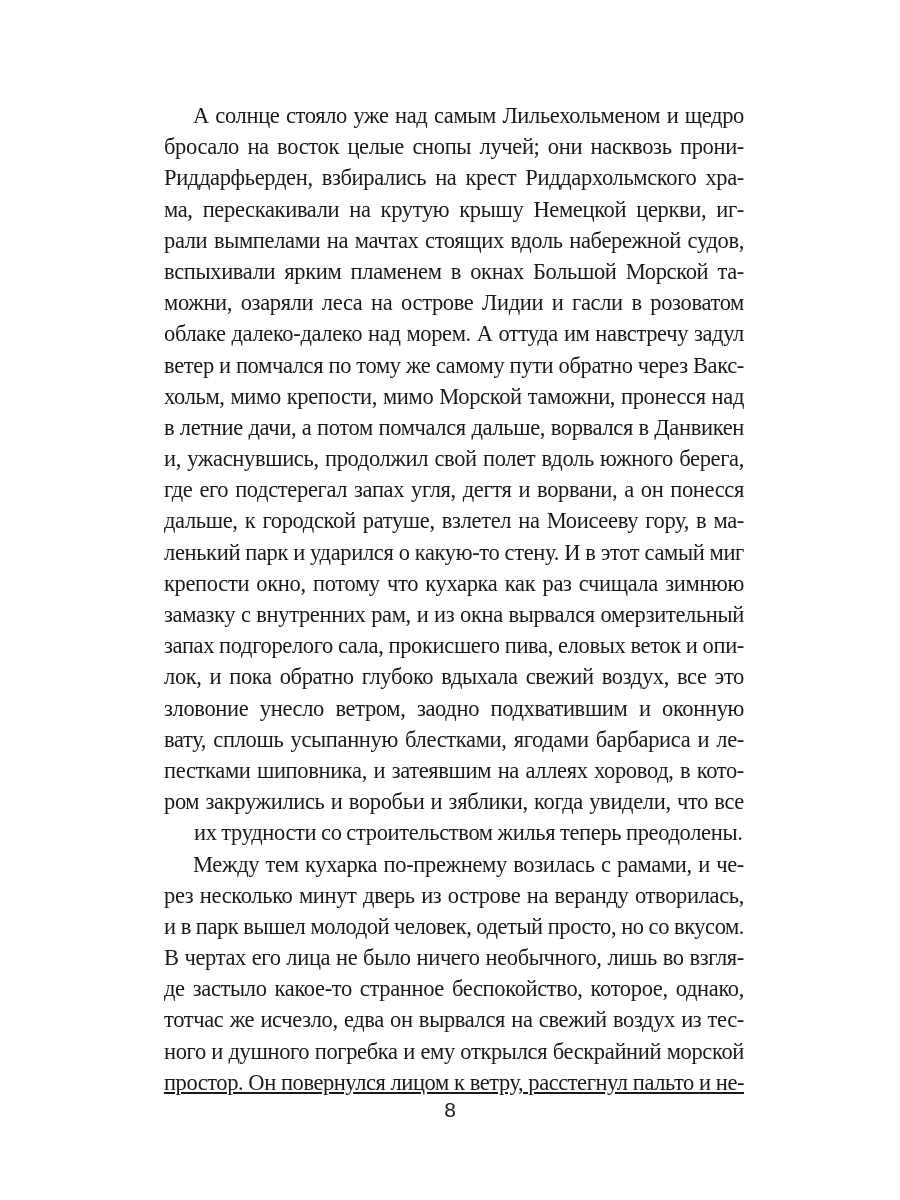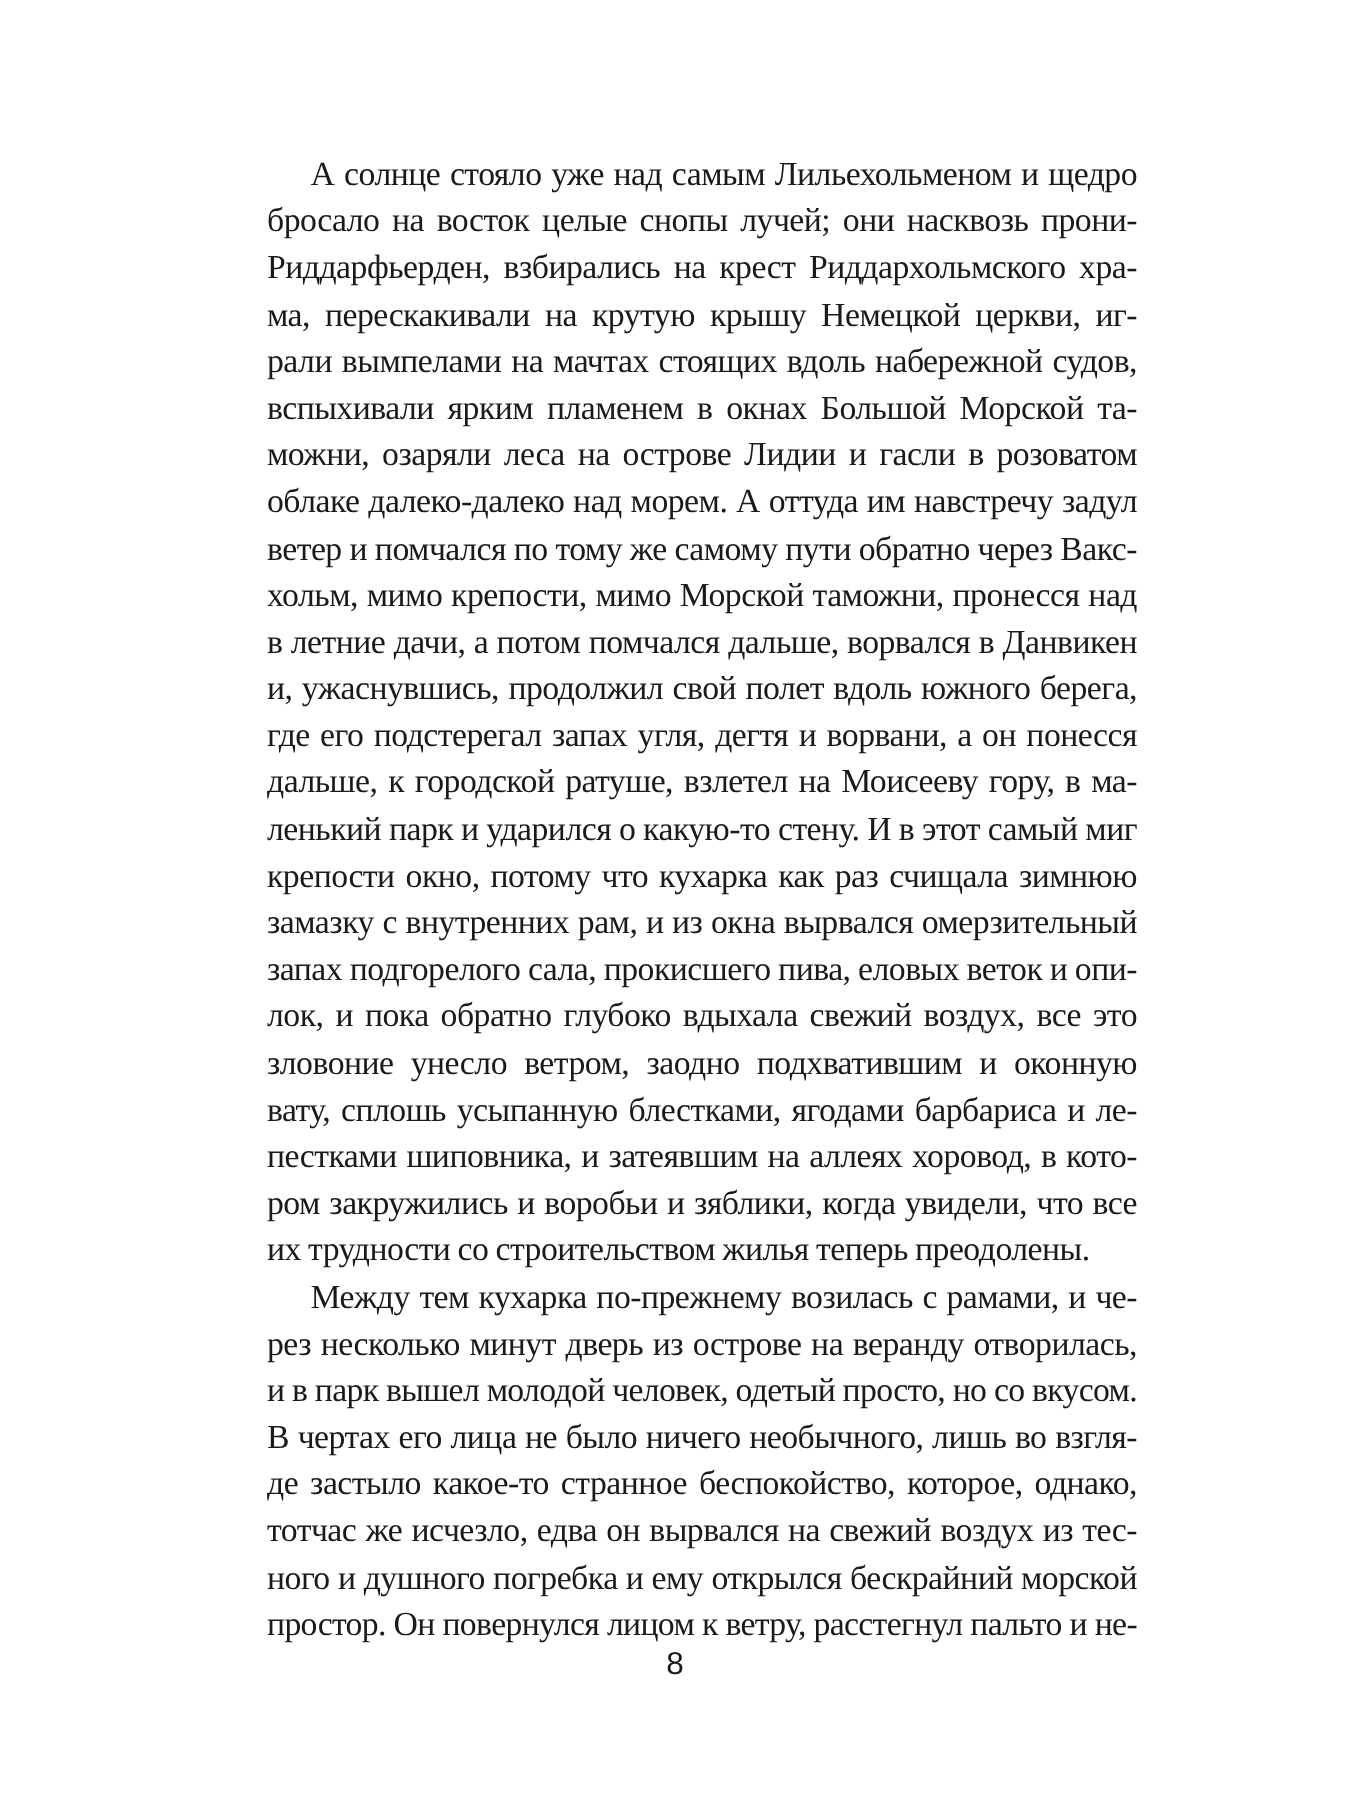--- a/index.html
+++ b/index.html
@@ -15,21 +15,21 @@
     }
     .page {
       position: absolute;
       left: 0; top: 0;
       width: 900px;
       height: 1200px;
       background: #ffffff;
     }
     .text-block {
       position: absolute;
-      left: 178px;
+      left: 164px;
       top: 100px;
       width: 580px;
       font-family: "Liberation Serif", "DejaVu Serif", serif;
       font-size: 22.5px;
       line-height: 31.2px;
       color: #1a1a1a;
     }
     .line {
       display: block;
       white-space: nowrap;
@@ -37,20 +37,21 @@
       text-align-last: justify;
       height: 31.2px;
       letter-spacing: -0.35px;
       word-spacing: -0.5px;
     }
     .line.indent {
       padding-left: 29px;
     }
     .line.last {
       text-align-last: left;
+      margin-left: 30px;
     }
     .page-number {
       position: absolute;
       left: 0;
       width: 900px;
       top: 1098px;
       text-align: center;
       font-family: "Liberation Sans", "DejaVu Sans", sans-serif;
       font-size: 21px;
       color: #1a1a1a;
@@ -88,18 +89,18 @@
       <span class="line last">их трудности со строительством жилья теперь преодолены.</span>
     </div>
     <div class="paragraph">
       <span class="line indent">Между тем кухарка по-прежнему возилась с рамами, и че-</span>
       <span class="line">рез несколько минут дверь из острове на веранду отворилась,</span>
       <span class="line" style="letter-spacing: -0.45px;">и в парк вышел молодой человек, одетый просто, но со вкусом.</span>
       <span class="line">В чертах его лица не было ничего необычного, лишь во взгля-</span>
       <span class="line">де застыло какое-то странное беспокойство, которое, однако,</span>
       <span class="line">тотчас же исчезло, едва он вырвался на свежий воздух из тес-</span>
       <span class="line">ного и душного погребка и ему открылся бескрайний морской</span>
-      <span class="line" style="letter-spacing: -0.45px;">простор. Он повернулся лицом к ветру, расстегнул пальто и не-</span>
+      <span class="line" style="letter-spacing: -0.45px; text-decoration: underline;">простор. Он повернулся лицом к ветру, расстегнул пальто и не-</span>
     </div>
   </div>
 
   <div class="page-number">8</div>
 </div>
 
 </body></html>

